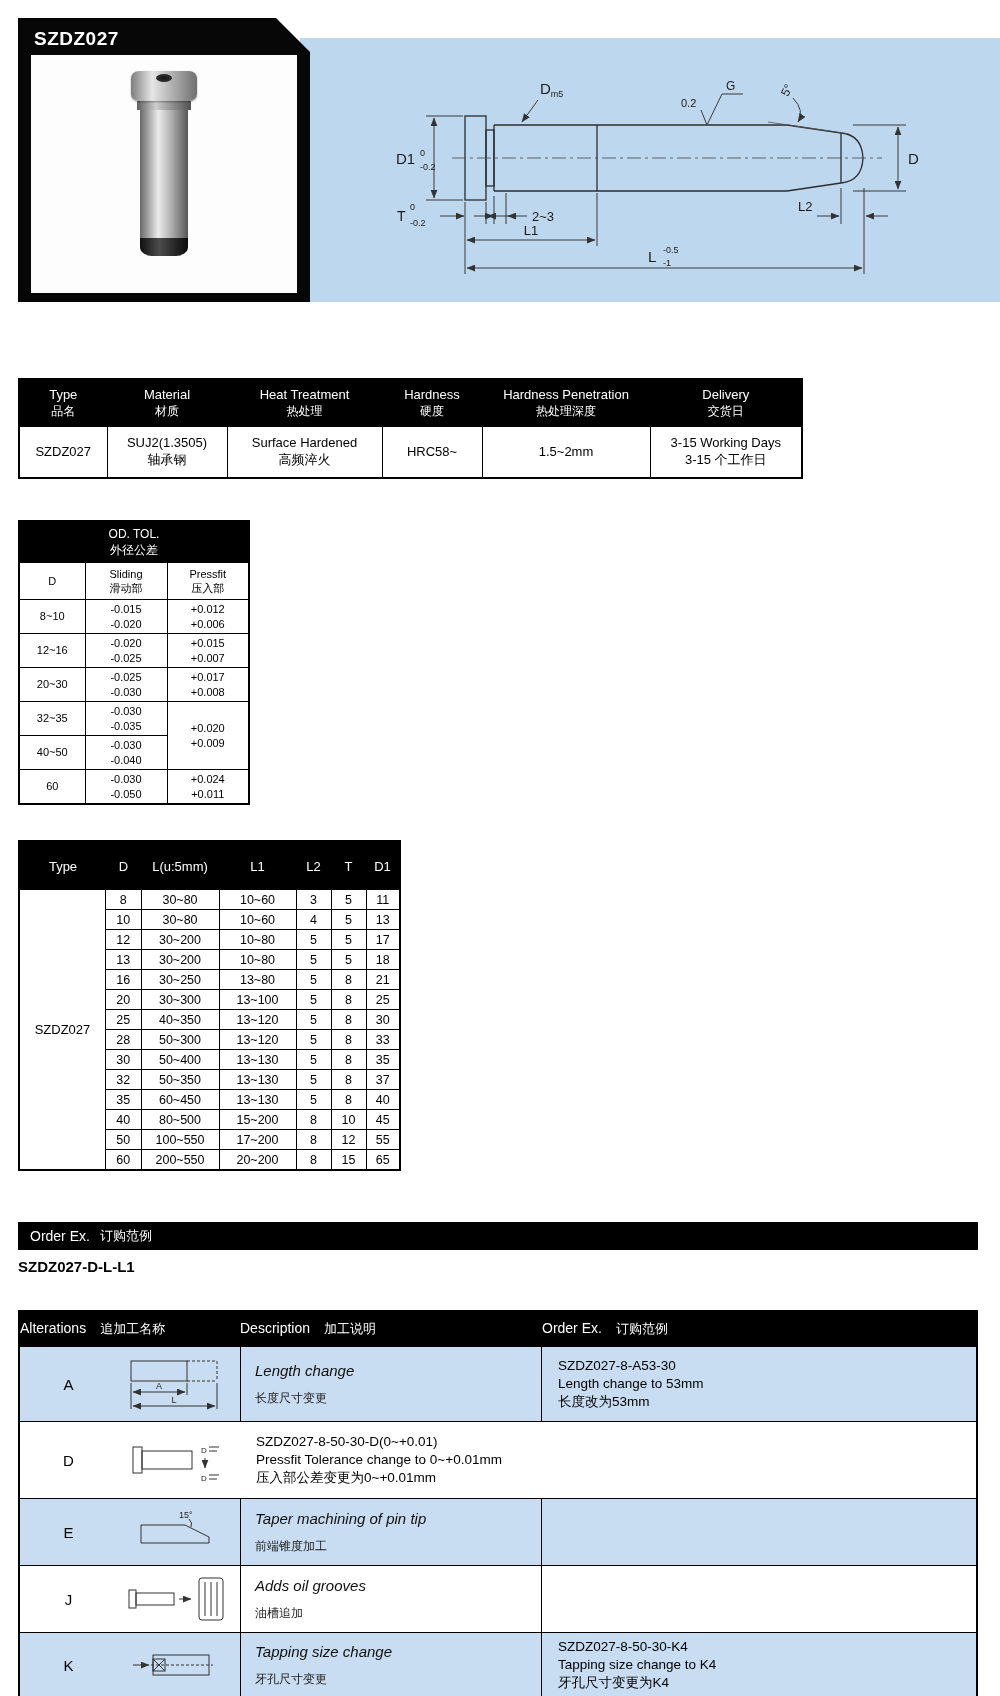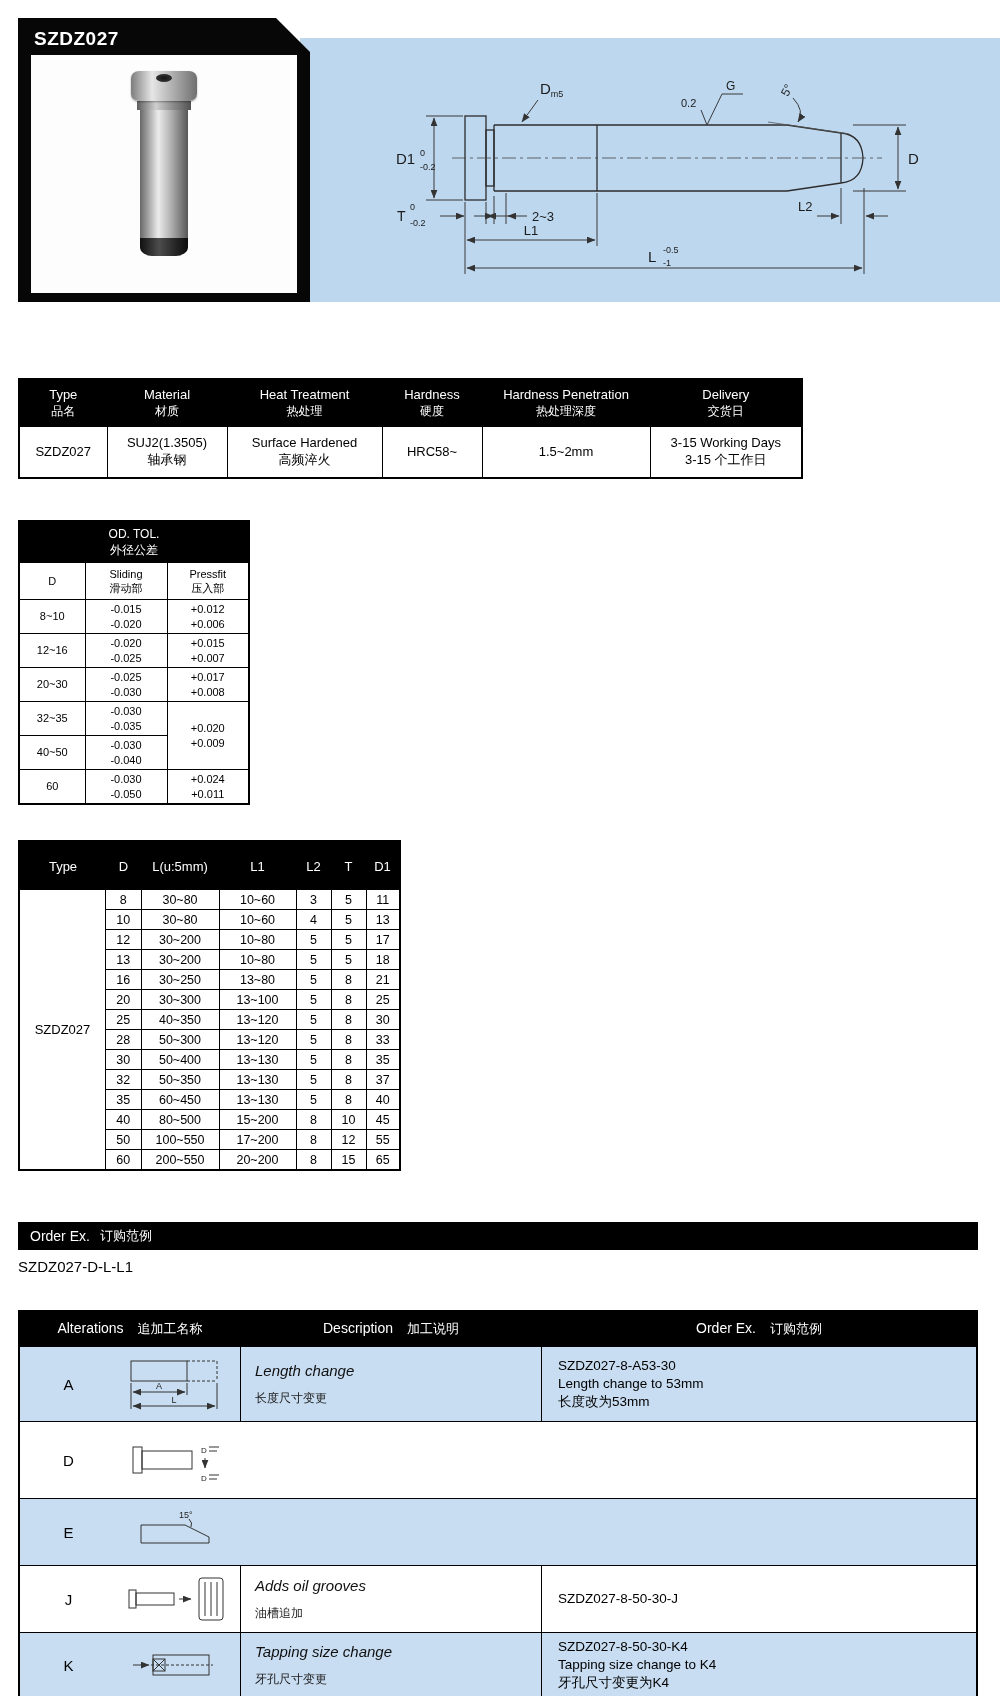--- a/index.html
+++ b/index.html
@@ -56,26 +56,26 @@
   .dim-grid{border-collapse:collapse;flex:1;table-layout:fixed;}
   .dim-grid td{border-right:1px solid #000;border-bottom:1px solid #000;height:19px;text-align:center;font-size:12.5px;padding:0;}
   .dim-grid td:last-child{border-right:none;margin-top:12px;}
   .dim-grid tr:last-child td{border-bottom:none;}
 
   
   .order-bar{position:absolute;left:18px;top:1222px;width:960px;height:28px;background:#000;color:#fff;
              display:flex;align-items:center;padding-left:12px;box-sizing:border-box;}
   .order-bar .en{font-size:14px;margin-right:10px;}
   .order-bar .zh{font-size:13px;}
-  .order-example{position:absolute;left:18px;top:1258px;font-size:15px;}
+  .order-example{position:absolute;left:18px;top:1258px;font-size:15px;font-weight:bold;}
 
   
   .alt-table{position:absolute;left:18px;top:1310px;width:960px;border:2px solid #000;box-sizing:border-box;}
   .alt-header{display:flex;align-items:center;background:#000;color:#fff;height:34px;}
-  .alt-header .grp{display:flex;justify-content:center;align-items:baseline;gap:14px;}
+  .alt-header .grp{display:flex;justify-content:flex-start;align-items:baseline;gap:14px;}
   .alt-header .g1{width:220px;} .alt-header .g2{width:302px;} .alt-header .g3{flex:1;}
   .alt-header .en{font-size:14px;} .alt-header .zh{font-size:13px;}
   .alt-row{display:flex;align-items:stretch;border-top:1px solid #000;}
   .alt-row:first-of-type{border-top:none;}
   .alt-row.blue{background:#c8ddf1;} .alt-row.white{background:#fff;}
   .r-a{height:74px;} .r-d{height:76px;} .r-e{height:66px;} .r-j{height:66px;} .r-k{height:64px;}
   .alt-letter{width:97px;display:flex;align-items:center;justify-content:center;font-size:15px;}
   .alt-diagram{width:123px;display:flex;align-items:center;justify-content:center;}
   .alt-diagram svg{display:block;}
   .alt-diagram .ln{stroke:#333;stroke-width:1;fill:none;}
@@ -518,55 +518,61 @@
           <rect class="ln" x="19" y="20" width="50" height="18" fill="none"></rect>
           <text x="78" y="22" font-size="8">D</text>
           <line class="ln" x1="86" y1="16" x2="96" y2="16"></line>
           <line class="ln" x1="86" y1="20" x2="94" y2="20"></line>
           <line class="ln" x1="82" y1="27" x2="82" y2="37" marker-end="url(#ar)"></line>
           <text x="78" y="50" font-size="8">D</text>
           <line class="ln" x1="86" y1="44" x2="96" y2="44"></line>
           <line class="ln" x1="86" y1="48" x2="94" y2="48"></line>
         </svg>
       </div>
+      <div class="alt-order pre">SZDZ027-8-50-30-D(0~+0.01)
+Pressfit Tolerance change to 0~+0.01mm
+压入部公差变更为0~+0.01mm</div>
     </div>
 
     <div class="alt-row blue r-e">
       <div class="alt-letter">E</div>
       <div class="alt-diagram">
         <svg width="112" height="58" viewBox="0 0 112 58">
           <line class="ln" x1="18" y1="22" x2="62" y2="22"></line>
           <line class="ln" x1="62" y1="22" x2="86" y2="34"></line>
           <line class="ln" x1="18" y1="40" x2="86" y2="40"></line>
           <line class="ln" x1="18" y1="22" x2="18" y2="40"></line>
           <line class="ln" x1="86" y1="34" x2="86" y2="40"></line>
           <text x="56" y="15" font-size="9">15°</text>
           <path class="ln" d="M66,16 Q70,20 68,24"></path>
         </svg>
       </div>
+      <div class="alt-desc">
+          <div class="desc-en">Taper machining of pin tip</div>
+          <div class="desc-zh">前端锥度加工</div>
+        </div>
     </div>
 
     <div class="alt-row white r-j">
       <div class="alt-letter">J</div>
       <div class="alt-diagram">
         <svg width="112" height="58" viewBox="0 0 112 58">
           <rect class="ln" x="6" y="20" width="7" height="18" fill="none"></rect>
           <rect class="ln" x="13" y="23" width="38" height="12" fill="none"></rect>
           <line class="ln" x1="56" y1="29" x2="68" y2="29" marker-end="url(#ar)"></line>
           <rect class="ln" x="76" y="8" width="24" height="42" rx="3" fill="none"></rect>
           <line class="ln" x1="82" y1="12" x2="82" y2="46"></line>
           <line class="ln" x1="88" y1="12" x2="88" y2="46"></line>
           <line class="ln" x1="94" y1="12" x2="94" y2="46"></line>
         </svg>
       </div>
       <div class="alt-desc">
           <div class="desc-en">Adds oil grooves</div>
           <div class="desc-zh">油槽追加</div>
         </div>
-      <div class="alt-order pre">SZDZ027-8-50-30-J</div>
     </div>
 
     <div class="alt-row blue r-k">
       <div class="alt-letter">K</div>
       <div class="alt-diagram">
         <svg width="112" height="58" viewBox="0 0 112 58">
           <line class="ln" x1="10" y1="29" x2="26" y2="29" marker-end="url(#ar)"></line>
           <rect class="ln" x="30" y="19" width="56" height="20" fill="none"></rect>
           <rect class="ln" x="30" y="23" width="12" height="12" fill="none"></rect>
           <line class="ln" x1="30" y1="23" x2="42" y2="35"></line>

